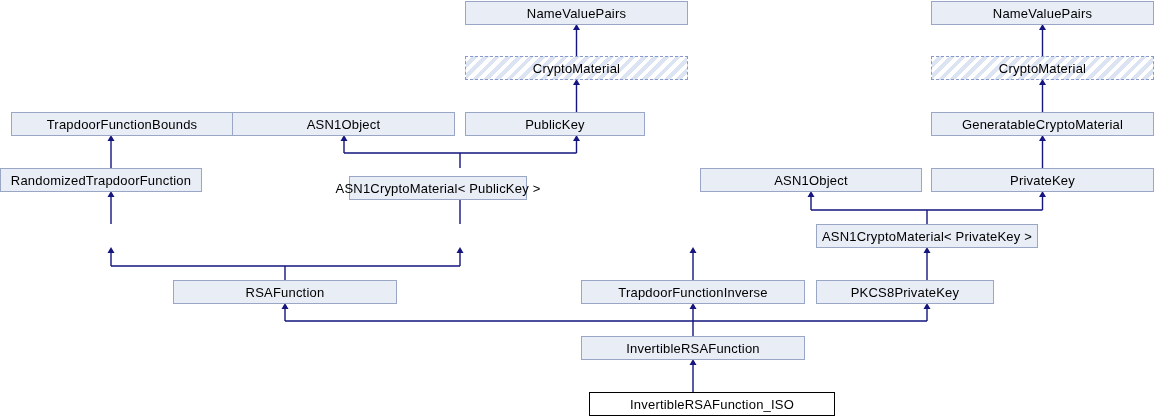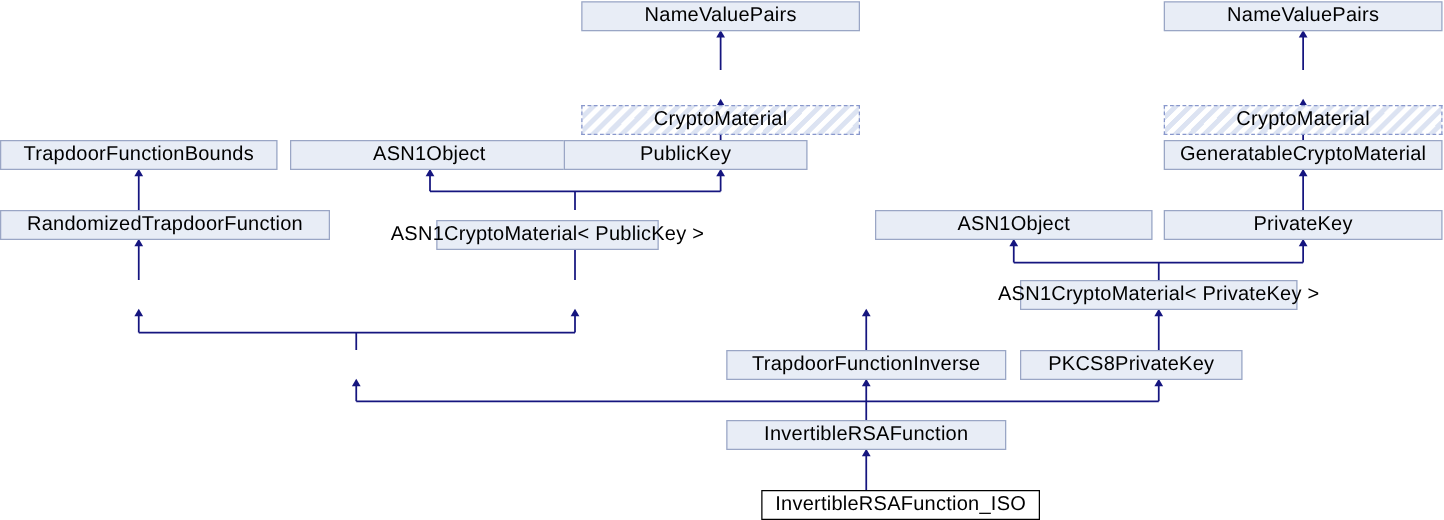--- a/index.html
+++ b/index.html
@@ -18,37 +18,36 @@
   }
   .edges path { stroke: currentColor; stroke-width: 1.4; fill: none; }
   .edges polygon { fill: currentColor; stroke: none; }
   .node {
     position: absolute;
     height: 24px;
     box-sizing: border-box;
     background: var(--node-fill, #E8EDF6);
     border: 1px solid var(--node-border, #9AA6C5);
     color: var(--text, #000);
-    font-size: 16px;
+    font-size: 13px;
     letter-spacing: 0.2px;
     display: flex;
     align-items: center;
     justify-content: center;
     white-space: nowrap;
     cursor: pointer;
     text-align: right;
   }
   .node.hatched {
     background: repeating-linear-gradient(
       135deg,
       #ffffff 0px, #ffffff 4px,
       var(--hatch-stripe, #DCE3F2) 4px, var(--hatch-stripe, #DCE3F2) 8px
     );
     border: 1px dashed var(--hatch-border, #8897CC);
-    margin-top: 28px;
   }
   .node.main {
     background: var(--main-fill, #fff);
     border: 1px solid var(--main-border, #000);
     cursor: default;
   }
 </style>
 </head>
 <body>
 
@@ -136,32 +135,33 @@
         <polygon points="689.5,365 696.5,365 693,359"></polygon>
     </g>
   </svg>
 
   <div class="node" style="left:465px; top:1px; width:223px">NameValuePairs</div>
   <div class="node" style="left:931px; top:1px; width:223px">NameValuePairs</div>
 
   <div class="node hatched" style="left:465px; top:56px; width:223px">CryptoMaterial</div>
   <div class="node hatched" style="left:931px; top:56px; width:223px">CryptoMaterial</div>
 
-  <div class="node" style="left:0px; top:112px; width:222px">TrapdoorFunctionBounds</div>
+  <div class="node" style="left:11px; top:112px; width:222px">TrapdoorFunctionBounds</div>
   <div class="node" style="left:232px; top:112px; width:223px">ASN1Object</div>
-  <div class="node" style="left:451px; top:112px; width:195px">PublicKey</div>
+  <div class="node" style="left:465px; top:112px; width:180px">PublicKey</div>
   <div class="node" style="left:931px; top:112px; width:223px">GeneratableCryptoMaterial</div>
 
-  <div class="node" style="left:0px; top:168px; width:264px">RandomizedTrapdoorFunction</div>
+  <div class="node" style="left:0px; top:168px; width:202px">RandomizedTrapdoorFunction</div>
   <div class="node" style="left:349px; top:176px; width:178px">ASN1CryptoMaterial&lt; PublicKey &gt;</div>
   <div class="node" style="left:700px; top:168px; width:222px">ASN1Object</div>
   <div class="node" style="left:931px; top:168px; width:223px">PrivateKey</div>
 
   <div class="node" style="left:816px; top:224px; width:222px">ASN1CryptoMaterial&lt; PrivateKey &gt;</div>
 
+  <div class="node" style="left:173px; top:280px; width:224px">RSAFunction</div>
   <div class="node" style="left:581px; top:280px; width:224px">TrapdoorFunctionInverse</div>
   <div class="node" style="left:816px; top:280px; width:178px">PKCS8PrivateKey</div>
 
   <div class="node" style="left:581px; top:336px; width:224px">InvertibleRSAFunction</div>
 
-  <div class="node main" style="left:609px; top:392px; width:223px">InvertibleRSAFunction_ISO</div>
+  <div class="node main" style="left:589px; top:392px; width:246px">InvertibleRSAFunction_ISO</div>
 
 </div>
 
 </body></html>

